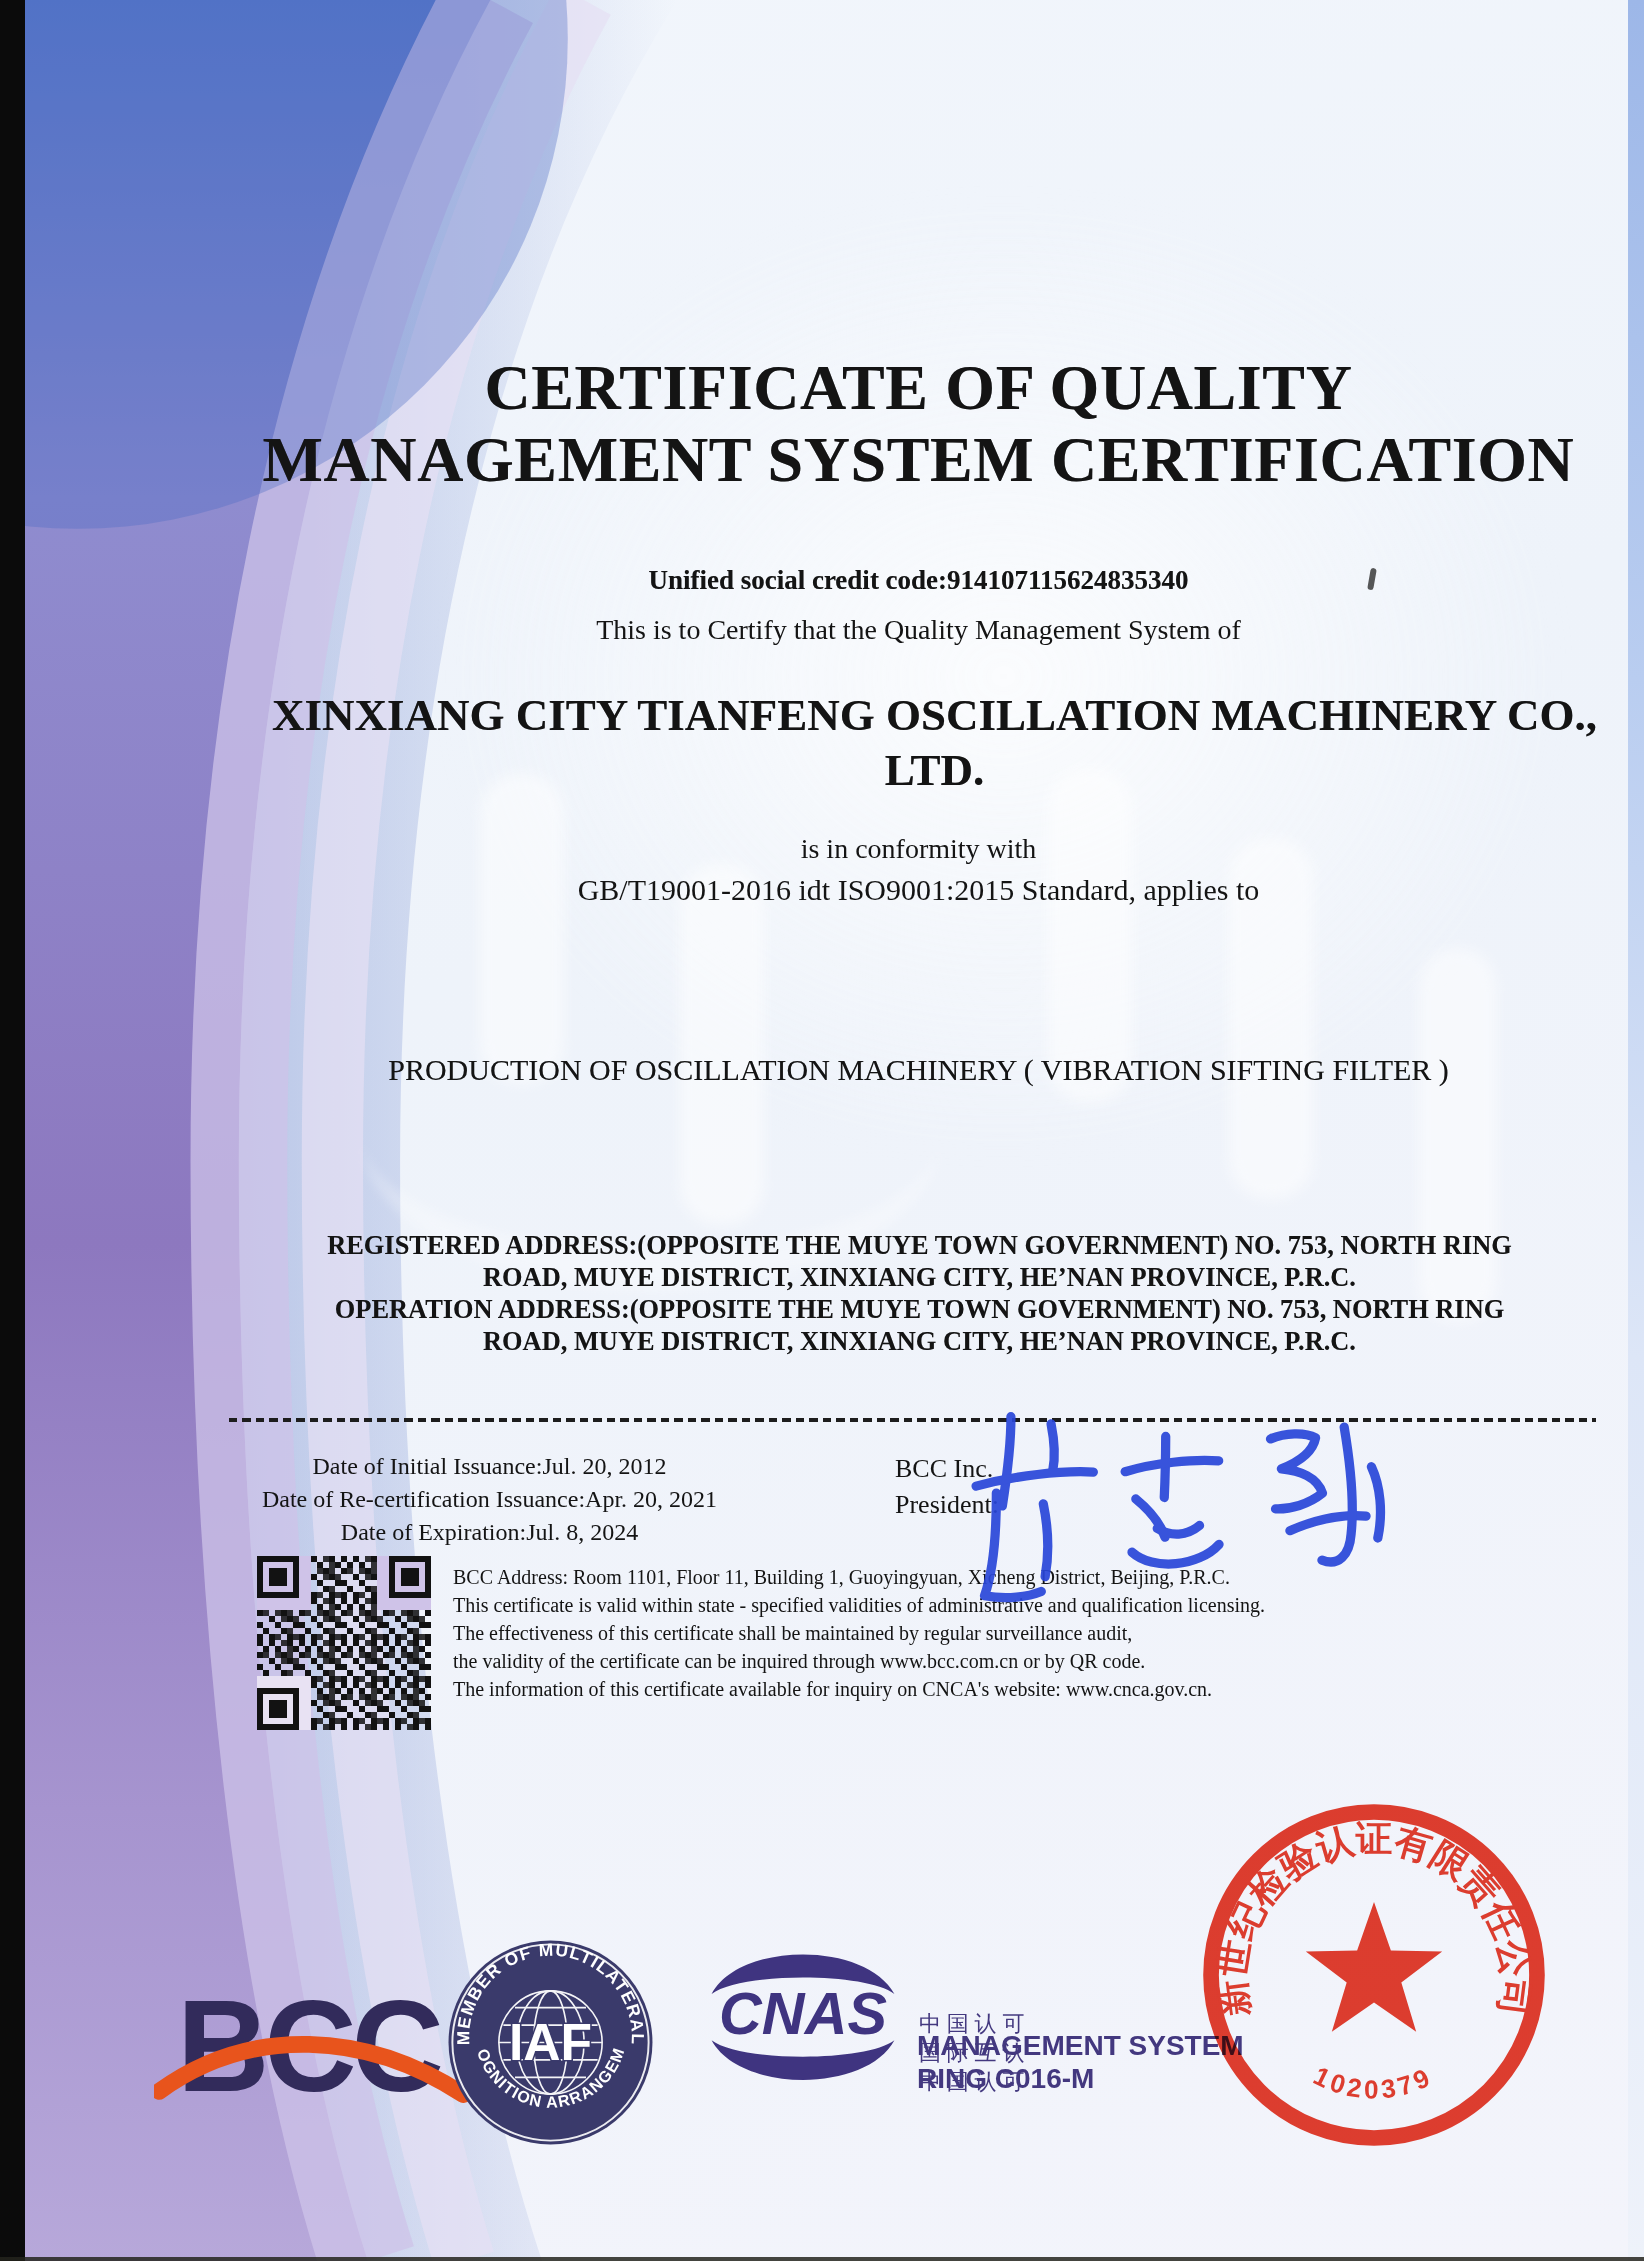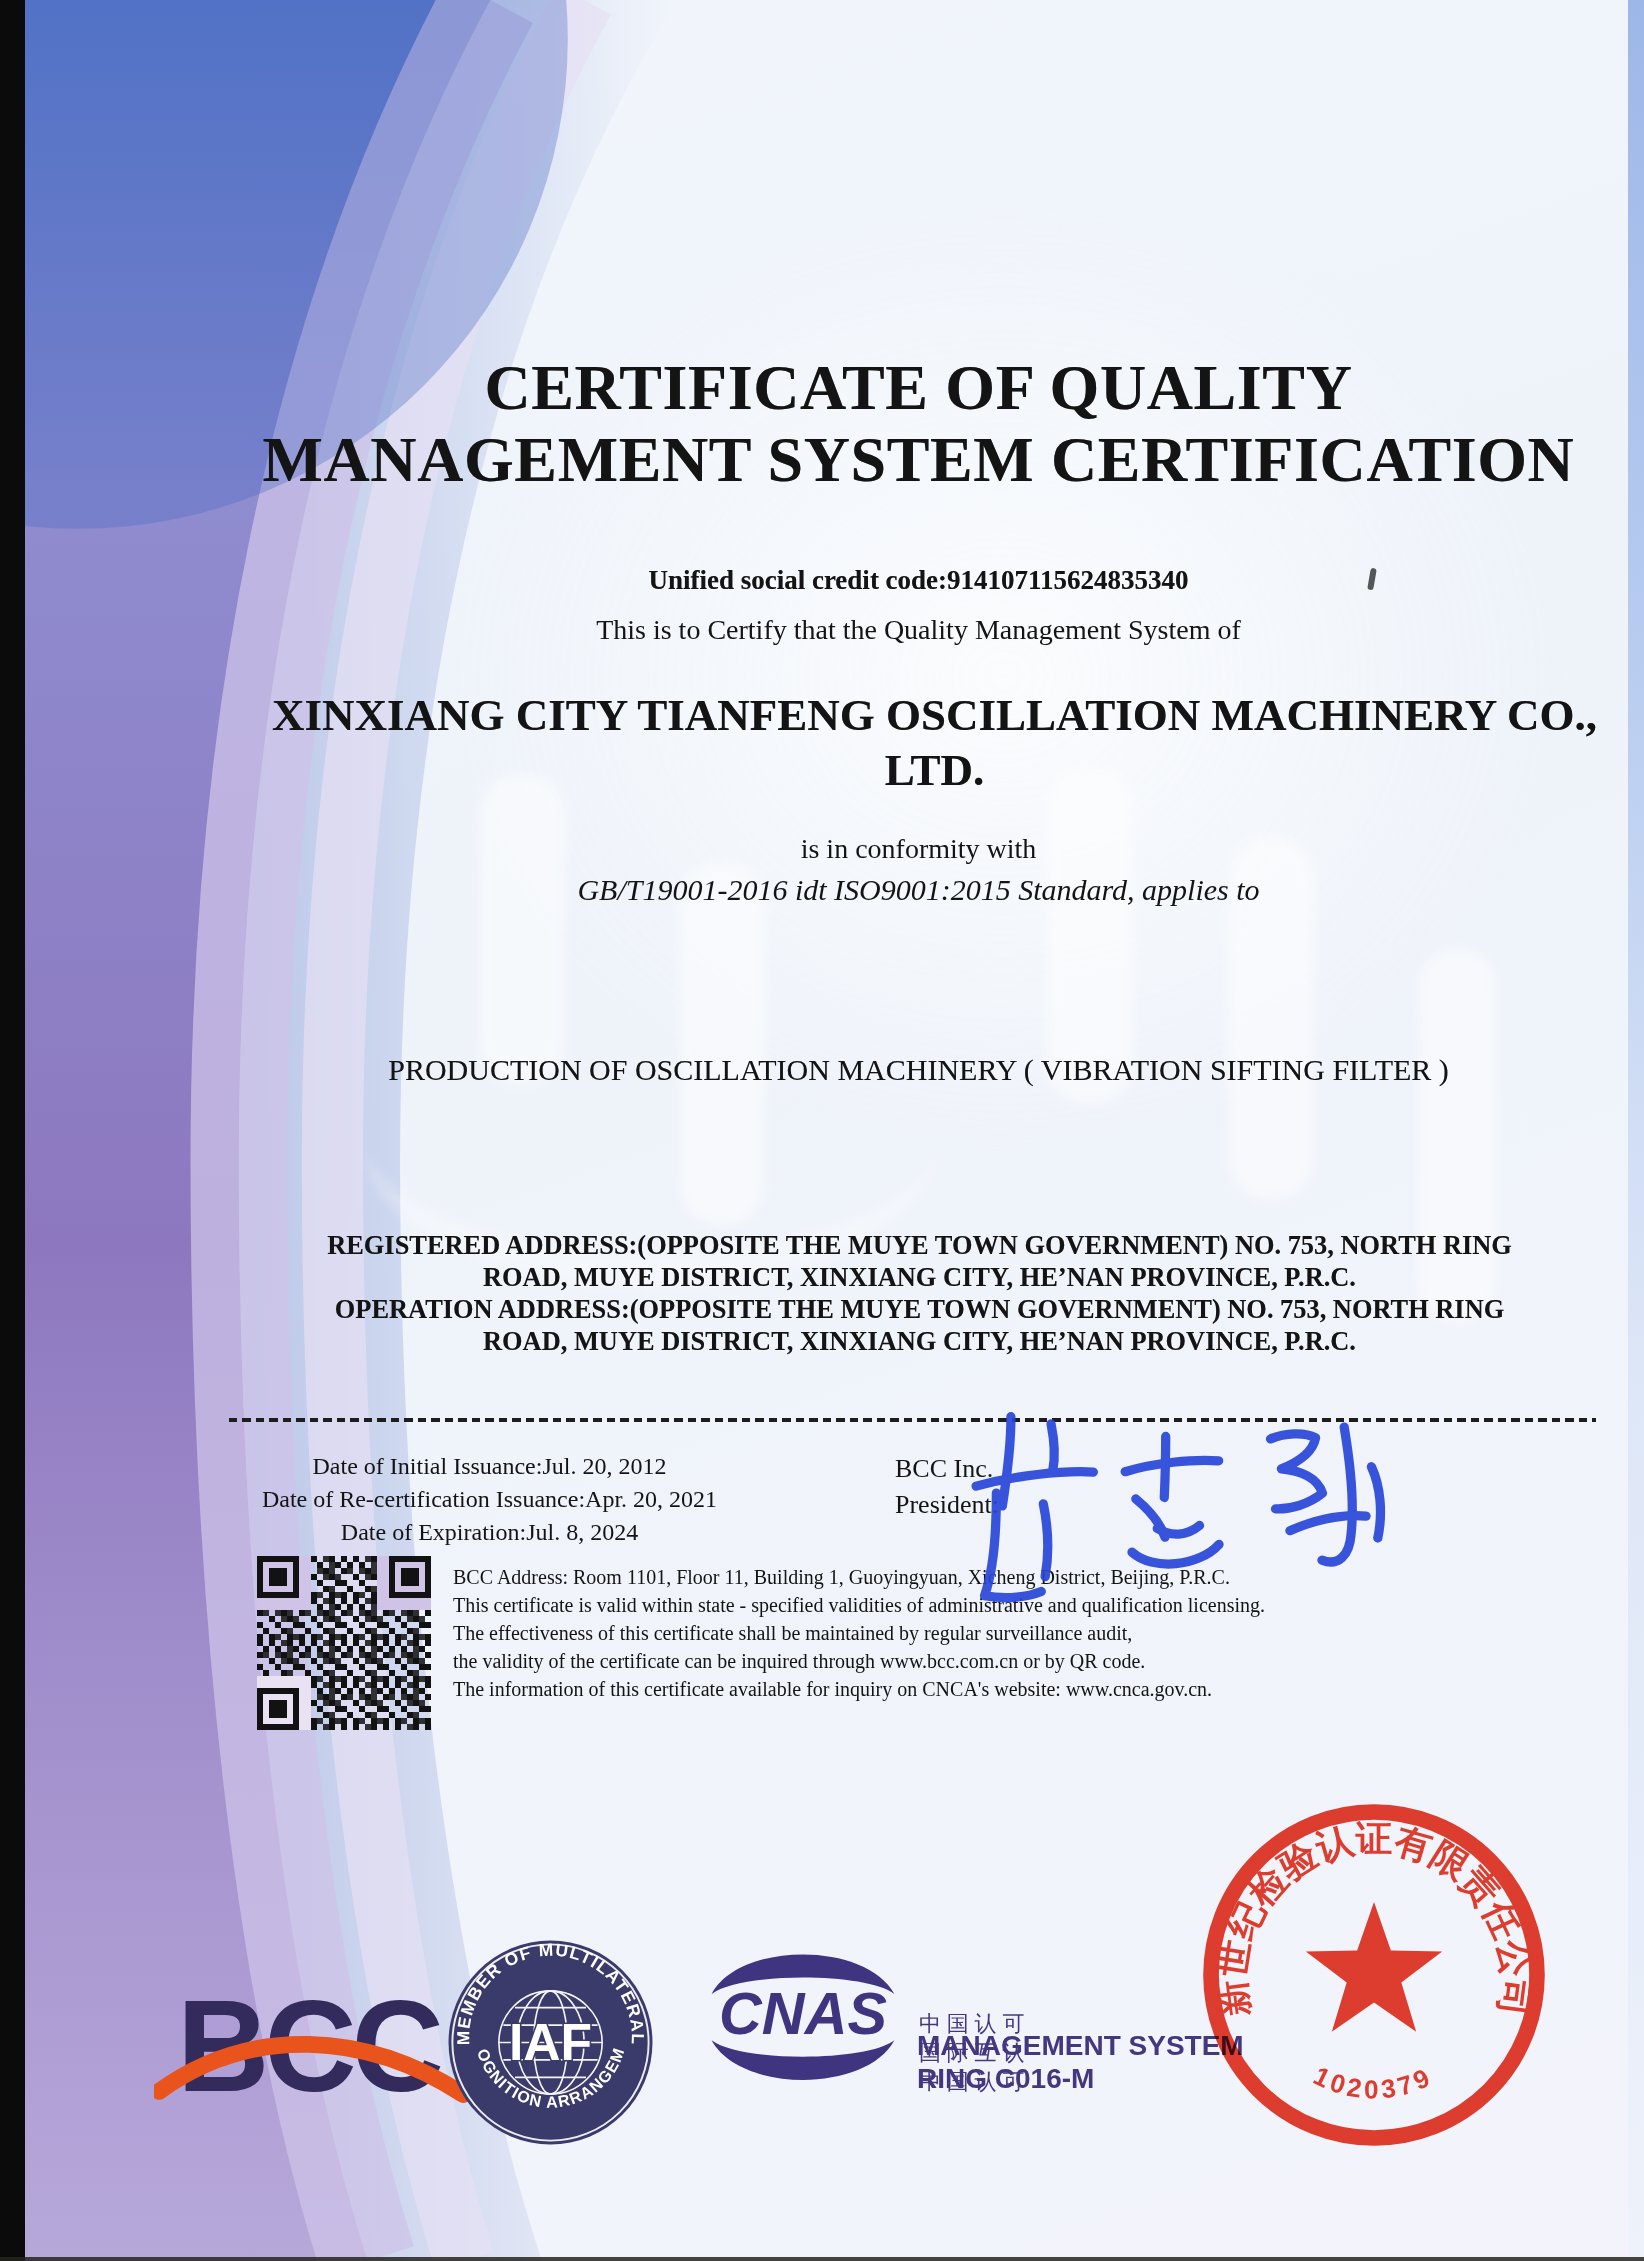--- a/index.html
+++ b/index.html
@@ -21,21 +21,21 @@
   .wm{background:#ffffff;opacity:.5;filter:blur(6.4px);border-radius:39px;z-index:2;}
   .wm-blob{left:439px;top:193px;width:1129px;height:967px;background:radial-gradient(ellipse at center,#fff 0%,rgba(255,255,255,0) 70%);opacity:.75;filter:blur(19.3px);border-radius:50%;z-index:2;}
   
   .z{z-index:10;}
   .title{left:193px;top:352px;width:1451px;font-weight:bold;font-size:64px;line-height:72px;letter-spacing:0.6px;text-shadow:0 0 0.6px rgba(10,10,10,.45);}
   .certno{left:193px;top:531px;width:1451px;font-weight:bold;font-size:27px;text-shadow:0 0 0.6px rgba(10,10,10,.4);}
   .code{left:193px;top:565px;width:1451px;font-weight:bold;font-size:27px;text-shadow:0 0 0.6px rgba(10,10,10,.4);}
   .certify{left:193px;top:614px;width:1451px;font-size:28px;}
   .company{left:209px;top:688px;width:1451px;font-weight:bold;font-size:45px;line-height:55px;text-shadow:0 0 0.6px rgba(10,10,10,.45);}
   .conformity{left:193px;top:833px;width:1451px;font-size:28px;}
-  .standard{left:193px;top:873px;width:1451px;font-size:30px;font-style:italic;}
+  .standard{left:193px;top:873px;width:1451px;font-size:30px;}
   .scope{left:193px;top:1053px;width:1451px;font-size:30px;text-shadow:0 0 0.6px rgba(10,10,10,.35);}
   .addr{left:168px;top:1229px;width:1503px;font-weight:bold;font-size:26.4px;line-height:32px;text-shadow:0 0 0.6px rgba(10,10,10,.3);}
   .sep{left:229px;top:1418px;width:1367px;height:3.9px;z-index:10;
     background:repeating-linear-gradient(90deg,#1d1d1d 0 8.4px,rgba(0,0,0,0) 8.4px 13.5px);}
   .dates{left:193px;top:1450px;width:593px;font-size:24px;line-height:33px;}
   .issuer{left:895px;top:1451px;width:322px;font-size:26px;line-height:36px;}
   .sig-wrap{left:916px;top:1396px;width:503px;height:200px;z-index:12;}
   .sig-text{position:absolute;left:0;top:39px;width:100%;color:transparent;font-size:77px;margin-top:40px;}
   .qr{left:257px;top:1556px;width:174px;height:174px;z-index:11;}
   .fineprint{left:453px;top:1563px;width:916px;font-size:20px;line-height:28px;}

